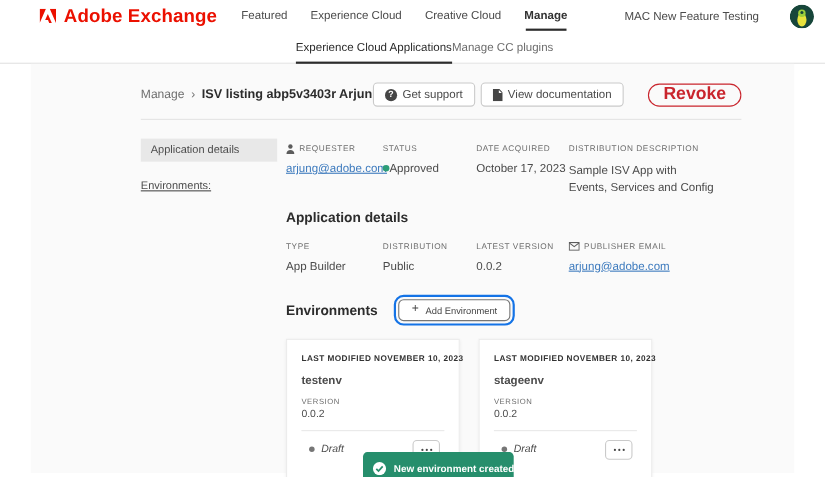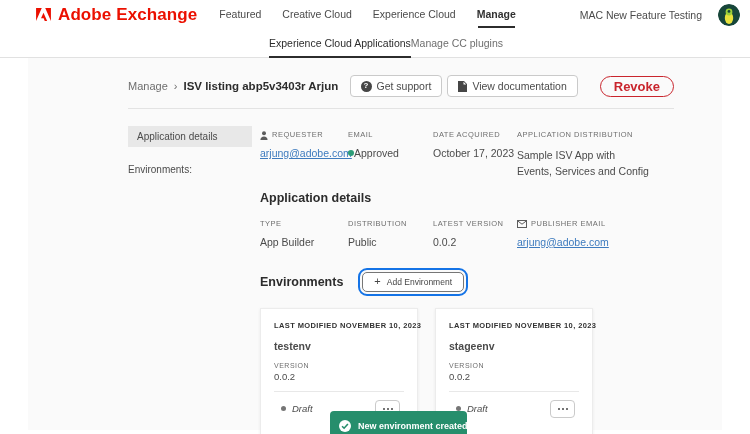--- a/index.html
+++ b/index.html
@@ -8,21 +8,21 @@
 
   
   .header{position:absolute;top:0;left:0;right:0;height:29px;background:#fff;
           display:flex;align-items:center;padding:0 10px 0 36px;box-sizing:border-box;}
   .logo{display:flex;align-items:center;gap:7px;cursor:pointer;}
   .logo-text{color:#EB1000;font-weight:bold;font-size:17px;letter-spacing:0.1px;}
   .nav{display:flex;gap:21px;margin-left:22px;font-size:10.5px;color:#4b4b4b;height:29px;}
   .nav-item{position:relative;line-height:29px;cursor:pointer;white-space:nowrap;}
   .nav-item.active{font-weight:bold;color:#323232;}
   .nav-item.active::after{content:"";position:absolute;left:1px;right:1px;bottom:1px;height:2px;background:#2c2c2c;}
-  .header-right{margin-left:auto;display:flex;align-items:center;gap:16px;}
+  .header-right{margin-left:auto;display:flex;align-items:center;gap:28px;}
   .account-name{font-size:10.5px;color:#4b4b4b;cursor:pointer;}
   .avatar{width:22px;height:22px;border-radius:50%;overflow:hidden;cursor:pointer;flex:none;}
 
   
   .tabbar{position:absolute;top:29px;left:0;right:0;height:29px;background:#fff;
           border-bottom:1px solid #e1e1e1;display:flex;justify-content:center;
           padding-left:22px;box-sizing:border-box;}
   .tab{position:relative;font-size:10.5px;color:#6e6e6e;line-height:28px;cursor:pointer;white-space:nowrap;}
   .tab.active{color:#2c2c2c;}
   .tab.active::after{content:"";position:absolute;left:0;right:0;bottom:-1px;height:2px;background:#2c2c2c;z-index:2;}
@@ -36,29 +36,29 @@
   .breadcrumb{display:flex;align-items:center;gap:6px;font-size:11px;color:#6e6e6e;}
   .crumb-parent{cursor:pointer;}
   .crumb-current{font-weight:bold;color:#2c2c2c;font-size:11.5px;}
   .actions{display:flex;align-items:center;gap:5px;}
   .btn{display:flex;align-items:center;gap:5px;height:22px;padding:0 10px;background:#fff;
        border:1px solid #cacaca;border-radius:4px;font-size:10.5px;color:#4b4b4b;cursor:pointer;
        font-family:inherit;white-space:nowrap;}
   .help-badge{width:11px;height:11px;border-radius:50%;background:#464646;color:#fff;font-size:8px;
        font-weight:bold;display:flex;align-items:center;justify-content:center;line-height:1;}
   .btn-revoke{margin-left:17px;height:21px;padding:0 13px;background:transparent;color:#c9252d;
-       border:1.5px solid #c9252d;border-radius:12px;font-size:13px;font-weight:bold;
+       border:1.5px solid #c9252d;border-radius:12px;font-size:16px;font-weight:bold;
        font-family:inherit;cursor:pointer;}
   .rule{border-top:1px solid #e3e3e3;margin-top:11px;}
 
   
   .columns{display:flex;margin-top:17px;}
   .side{width:124px;flex:none;}
   .side-item{background:#e8e8e8;font-size:10px;color:#4b4b4b;padding:5px 9px;cursor:pointer;}
-  .side-label{margin-top:17px;font-size:10px;color:#4b4b4b;}
+  .side-label{margin-top:17px;font-size:10px;color:#4b4b4b;text-decoration:underline;}
   .side-select{margin-top:5px;height:22px;border:1px solid #cacaca;border-radius:4px;background:#fff;
        display:flex;align-items:center;justify-content:space-between;padding:0 8px;cursor:pointer;
        font-size:9.5px;font-style:italic;color:#757575;box-sizing:border-box;}
 
   .mainpane{flex:1;margin-left:8px;padding-top:4px;}
   .fields{display:flex;}
   .f1{width:88px;flex:none;}
   .f2{width:85px;flex:none;}
   .f3{width:84px;flex:none;}
   .f4{flex:1;}
@@ -115,22 +115,22 @@
     <div class="logo">
       <span>
         <svg width="15" height="13" viewBox="0 0 24 21">
             <path fill="#EB1000" d="M14.8 0H24v21L14.8 0zM9.2 0H0v21L9.2 0zM12 7.8l5.9 13.2h-3.9l-1.76-4.4H8L12 7.8z"></path>
           </svg>
       </span>
       <span class="logo-text">Adobe Exchange</span>
     </div>
     <div class="nav">
       <div class="nav-item">Featured</div>
+      <div class="nav-item">Experience Cloud</div>
       <div class="nav-item">Creative Cloud</div>
-      <div class="nav-item">Experience Cloud</div>
       <div class="nav-item active">Manage</div>
     </div>
     <div class="header-right">
       <span class="account-name">MAC New Feature Testing</span>
       <span class="avatar">
         <svg width="22" height="22" viewBox="0 0 22 22">
           <circle cx="11" cy="11" r="11" fill="#17463a"></circle>
           <ellipse cx="11" cy="14" rx="4.2" ry="6" fill="#e8e23c"></ellipse>
           <circle cx="11" cy="8" r="3.4" fill="#9ccf3a"></circle>
           <circle cx="11" cy="7.4" r="1.4" fill="#17463a"></circle>
@@ -189,36 +189,36 @@
                       <circle cx="4" cy="2.2" r="2" fill="#5c5c5c"></circle>
                       <path fill="#5c5c5c" d="M0.4 9c0-2.2 1.6-3.6 3.6-3.6S7.6 6.8 7.6 9H0.4z"></path>
                     </svg>
                 </span>
                 <span>REQUESTER</span>
               </div>
               <div class="field-value"><span class="link">arjung@adobe.com</span></div>
             </div>
             <div class="f2">
               <div class="field-label">
-                  <span>EMAIL</span>
+                  <span>STATUS</span>
                 </div>
               <div class="field-value status-value">
                 <span class="dot dot-green"></span>
                 <span>Approved</span>
               </div>
             </div>
             <div class="f3">
               <div class="field-label">
                   <span>DATE ACQUIRED</span>
                 </div>
               <div class="field-value">October 17, 2023</div>
             </div>
             <div class="f4">
               <div class="field-label">
-                  <span>APPLICATION DISTRIBUTION</span>
+                  <span>DISTRIBUTION DESCRIPTION</span>
                 </div>
               <div class="field-value desc-value">Sample ISV App with Events, Services and Config</div>
             </div>
           </div>
 
           <div class="section-heading h-details">Application details</div>
 
           <div class="fields row2">
             <div class="f1">
               <div class="field-label">

